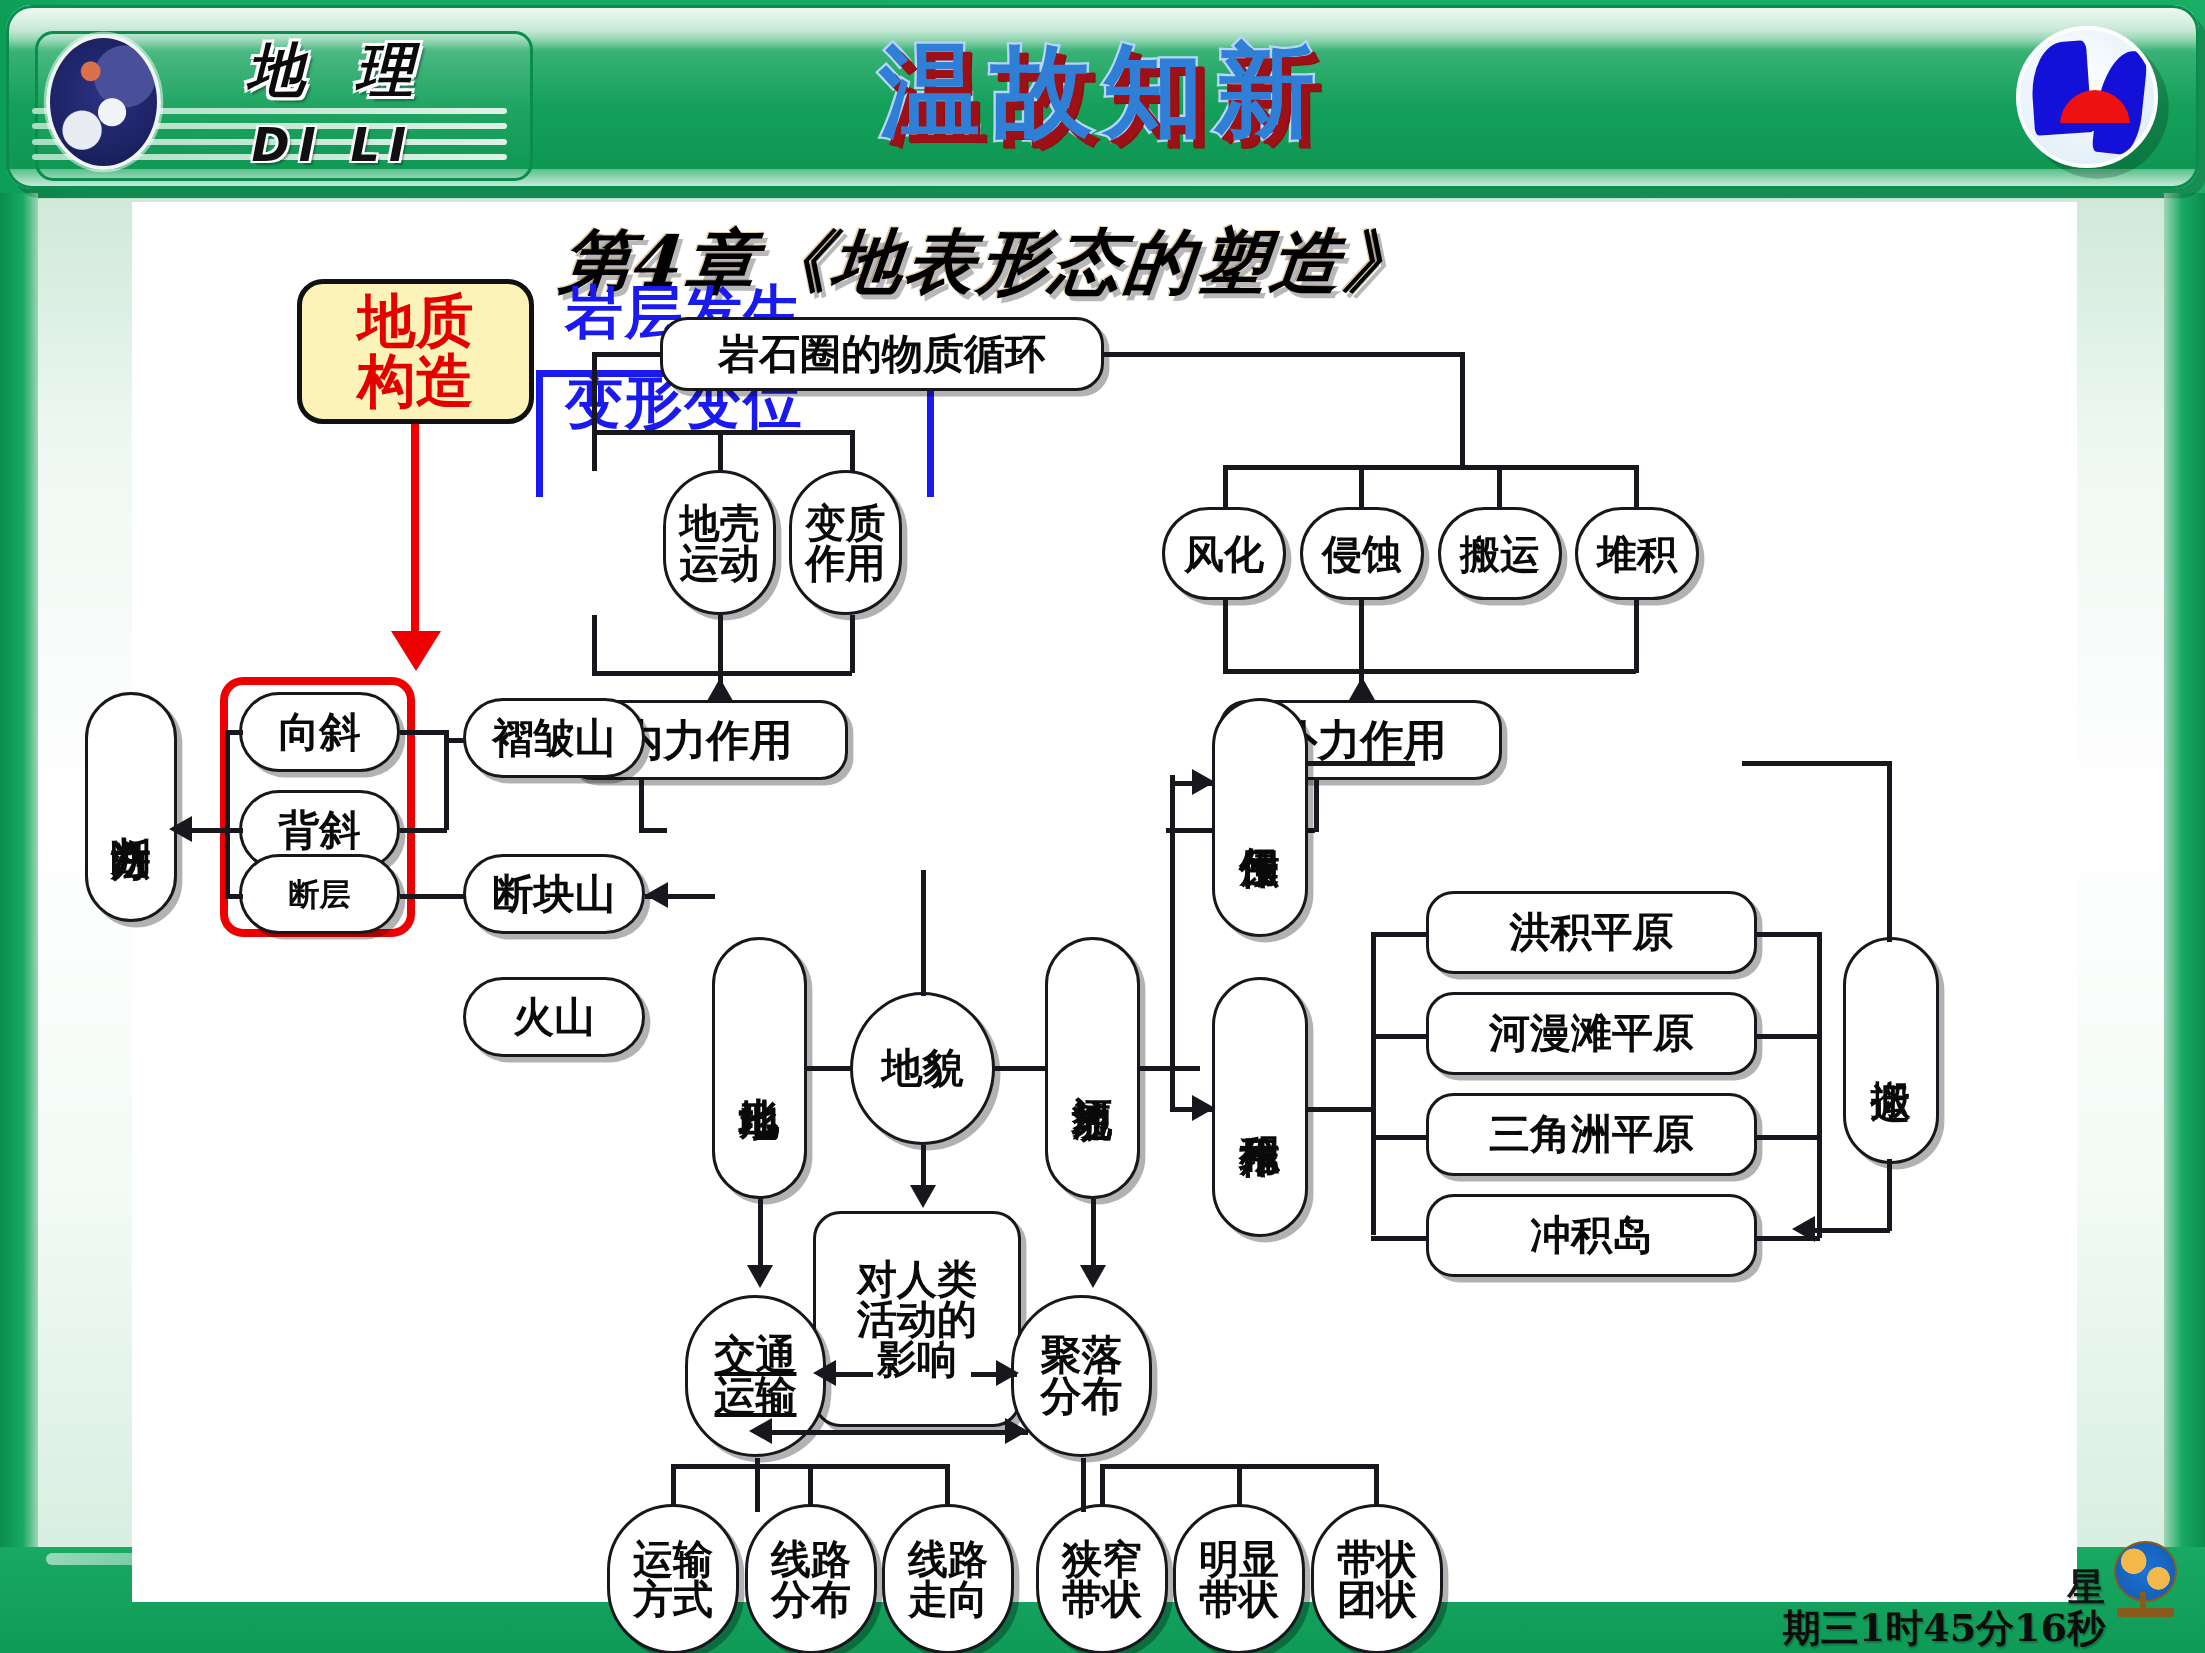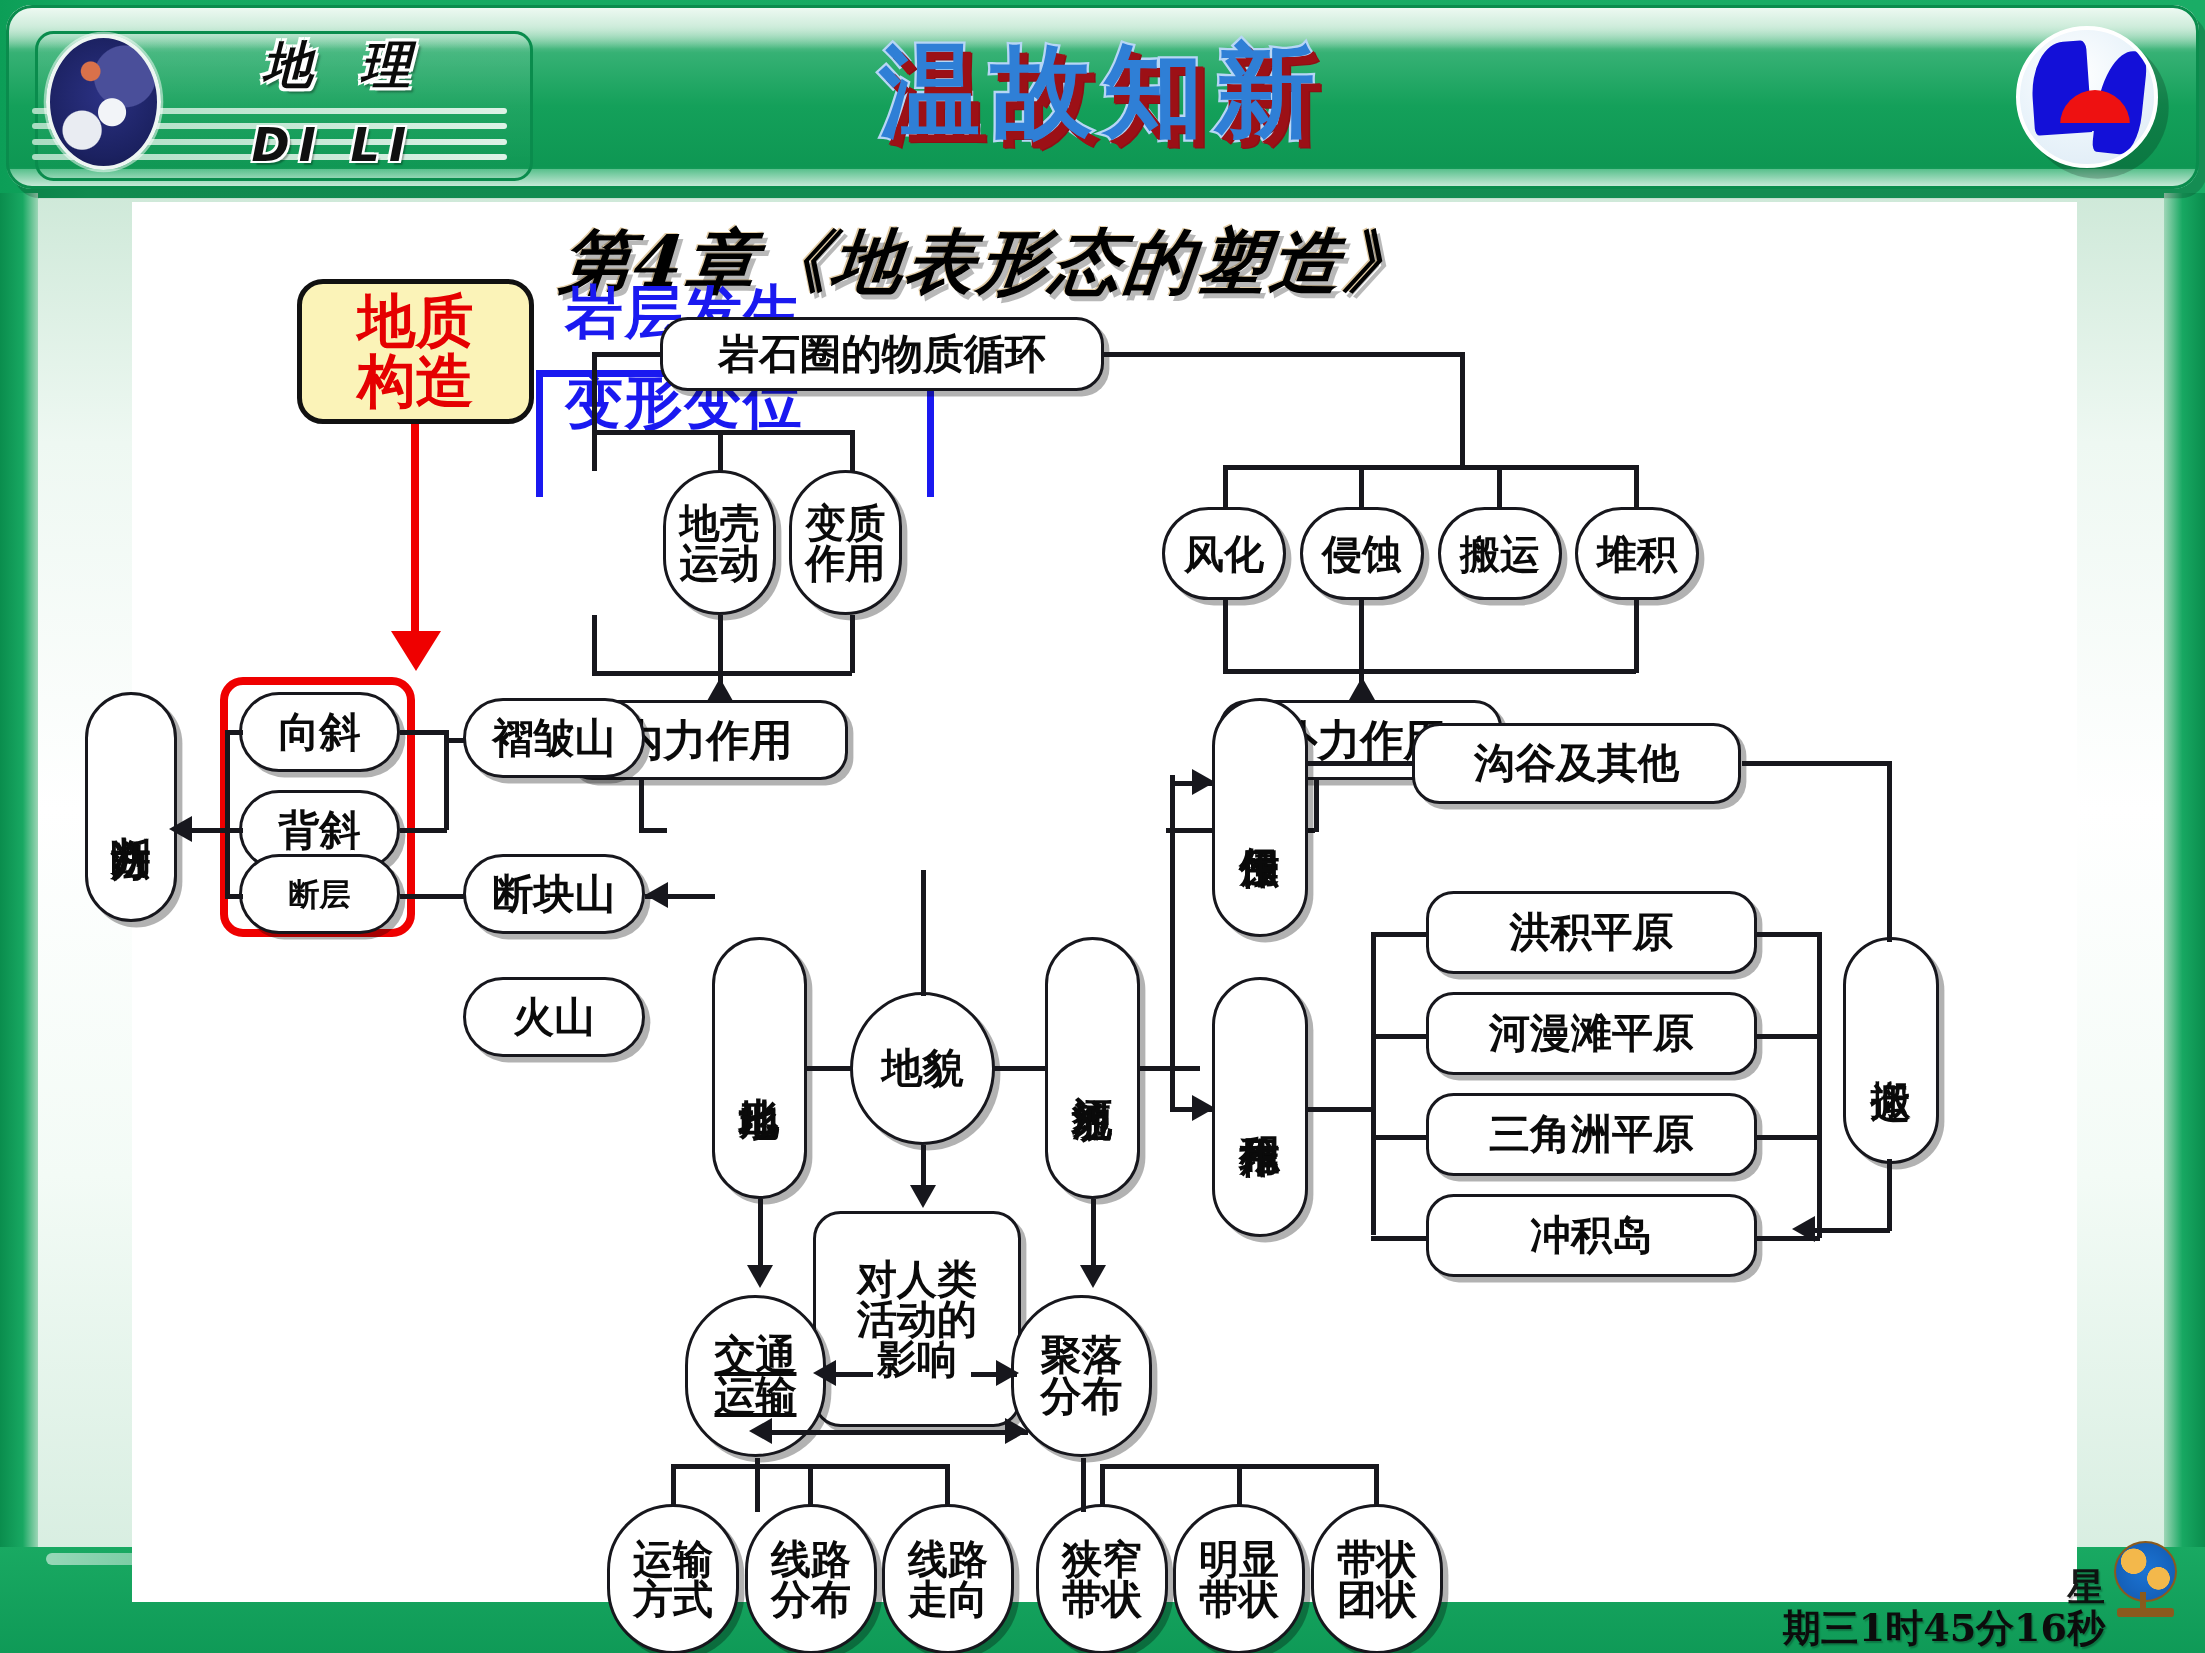--- a/index.html
+++ b/index.html
@@ -74,23 +74,23 @@
     border:4.6px solid #eef6f2;
     box-shadow:0 0 0 2.3px rgba(255,255,255,.5);
   }
   .stripes { position:absolute; left:7.7px; top:86px; width:475px; height:66px; }
   .stripes i {
     position:absolute; left:0; width:475px; height:6.1px; display:block;
     background:linear-gradient(90deg,#a9dcc1,#ddf2e6);
     border-radius:3.1px;
   }
   .logo-cn {
-    position:absolute; left:238px; top:10.7px;
+    position:absolute; left:222px; top:10.7px;
     font-family:"DejaVu Sans","Liberation Sans",sans-serif;
-    font-size:50px; font-weight:bold; font-style:italic; color:#0b0b0b;
+    font-size:58px; font-weight:bold; font-style:italic; color:#0b0b0b;
     letter-spacing:15.3px;
     text-shadow: -3.1px -3.1px 0 #fff, 3.1px -3.1px 0 #fff, -3.1px 3.1px 0 #fff, 3.1px 3.1px 0 #fff,
                  4.6px 4.6px 2.3px rgba(0,0,0,.35);
   }
   .logo-py {
     position:absolute; left:227px; top:96px;
     font-size:46px; font-weight:bold; font-style:italic; color:#101010;
     letter-spacing:9.2px;
     text-shadow: -2.3px -2.3px 0 #fff, 2.3px -2.3px 0 #fff, -2.3px 2.3px 0 #fff, 2.3px 2.3px 0 #fff,
                  3.8px 3.8px 1.5px rgba(0,0,0,.3);
@@ -449,21 +449,20 @@
       <span class="vt">堆积作用</span>
     </div>
 
     <div class="ln h" style="left:1008px; top:864px; width:60px;"></div>
     <div class="ln v" style="left:1038px; top:573px; height:337px;"></div>
     <div class="ln h" style="left:1038px; top:579px; width:44px;"></div>
     <div class="ah right" style="left:1060px; top:567px;"></div>
     <div class="ln h" style="left:1038px; top:905px; width:44px;"></div>
     <div class="ah right" style="left:1060px; top:893px;"></div>
 
-    <div class="node round" style="left:1280px; top:521px; width:329px; height:81px; font-size:41px;">沟谷及其他</div>
     <div class="ln h" style="left:1176px; top:559px; width:107px;"></div>
 
     <div class="node round" style="left:1294px; top:689px; width:331px; height:83px; font-size:41px;">洪积平原</div>
     <div class="node round" style="left:1294px; top:790px; width:331px; height:83px; font-size:41px;">河漫滩平原</div>
     <div class="node round" style="left:1294px; top:891px; width:331px; height:83px; font-size:41px;">三角洲平原</div>
     <div class="node round" style="left:1294px; top:992px; width:331px; height:83px; font-size:41px;">冲积岛</div>
 
     <div class="ln h" style="left:1176px; top:905px; width:66px;"></div>
     <div class="ln v" style="left:1239px; top:730px; height:303px;"></div>
     <div class="ln h" style="left:1239px; top:730px; width:58px;"></div>

